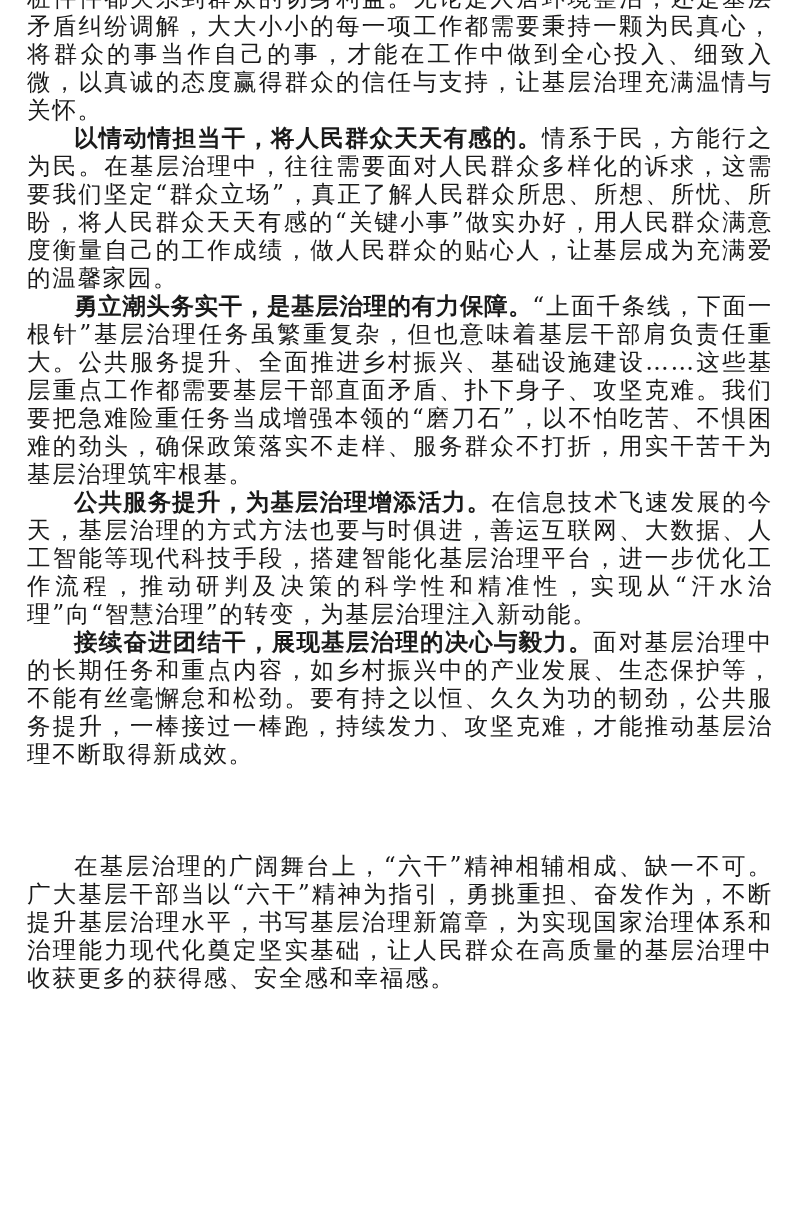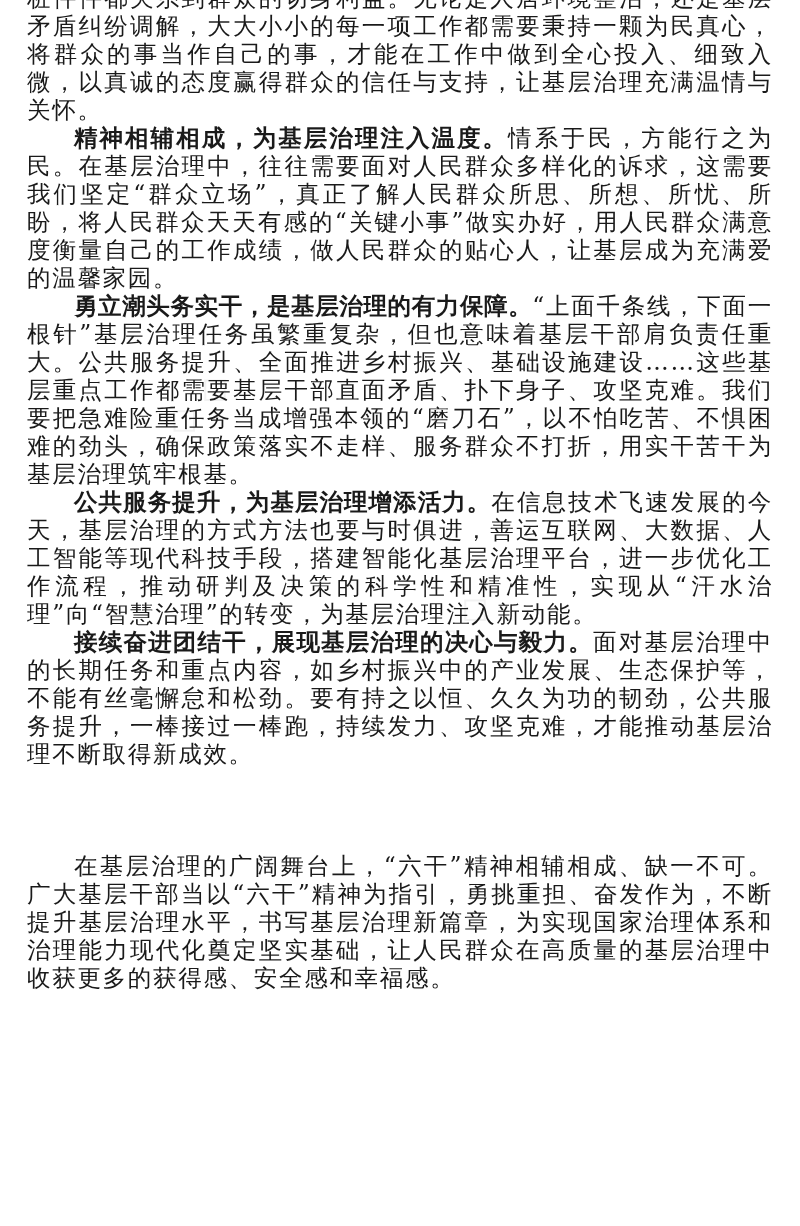--- a/index.html
+++ b/index.html
@@ -58,21 +58,21 @@
 <div class="watermark" style="left:160px; top:380px;">◇ ◇</div>
 <div class="watermark" style="left:420px; top:600px;">◇ ◇</div>
 
 <div class="page">
 
   <p class="para">
     <span>桩件件都关系到群众的切身利益。无论是人居环境整治，还是基层矛盾纠纷调解，大大小小的每一项工作都需要秉持一颗为民真心，将群众的事当作自己的事，才能在工作中做到全心投入、细致入微，以真诚的态度赢得群众的信任与支持，让基层治理充满温情与关怀。</span>
   </p>
 
   <p class="para indent">
-    <span class="lead">精神相辅相成，为基层治理注入温度。</span><span>情系于民，方能行之为民。在基层治理中，往往需要面对人民群众多样化的诉求，这需要我们坚定“群众立场”，真正了解人民群众所思、所想、所忧、所盼，将人民群众天天有感的“关键小事”做实办好，用人民群众满意度衡量自己的工作成绩，做人民群众的贴心人，让基层成为充满爱的温馨家园。</span>
+    <span class="lead">以情动情担当干，将人民群众天天有感的。</span><span>情系于民，方能行之为民。在基层治理中，往往需要面对人民群众多样化的诉求，这需要我们坚定“群众立场”，真正了解人民群众所思、所想、所忧、所盼，将人民群众天天有感的“关键小事”做实办好，用人民群众满意度衡量自己的工作成绩，做人民群众的贴心人，让基层成为充满爱的温馨家园。</span>
   </p>
 
   <p class="para indent">
     <span class="lead">勇立潮头务实干，是基层治理的有力保障。</span><span>“上面千条线，下面一根针”基层治理任务虽繁重复杂，但也意味着基层干部肩负责任重大。公共服务提升、全面推进乡村振兴、基础设施建设……这些基层重点工作都需要基层干部直面矛盾、扑下身子、攻坚克难。我们要把急难险重任务当成增强本领的“磨刀石”，以不怕吃苦、不惧困难的劲头，确保政策落实不走样、服务群众不打折，用实干苦干为基层治理筑牢根基。</span>
   </p>
 
   <p class="para indent">
     <span class="lead">公共服务提升，为基层治理增添活力。</span><span>在信息技术飞速发展的今天，基层治理的方式方法也要与时俱进，善运互联网、大数据、人工智能等现代科技手段，搭建智能化基层治理平台，进一步优化工作流程，推动研判及决策的科学性和精准性，实现从“汗水治理”向“智慧治理”的转变，为基层治理注入新动能。</span>
   </p>
 

